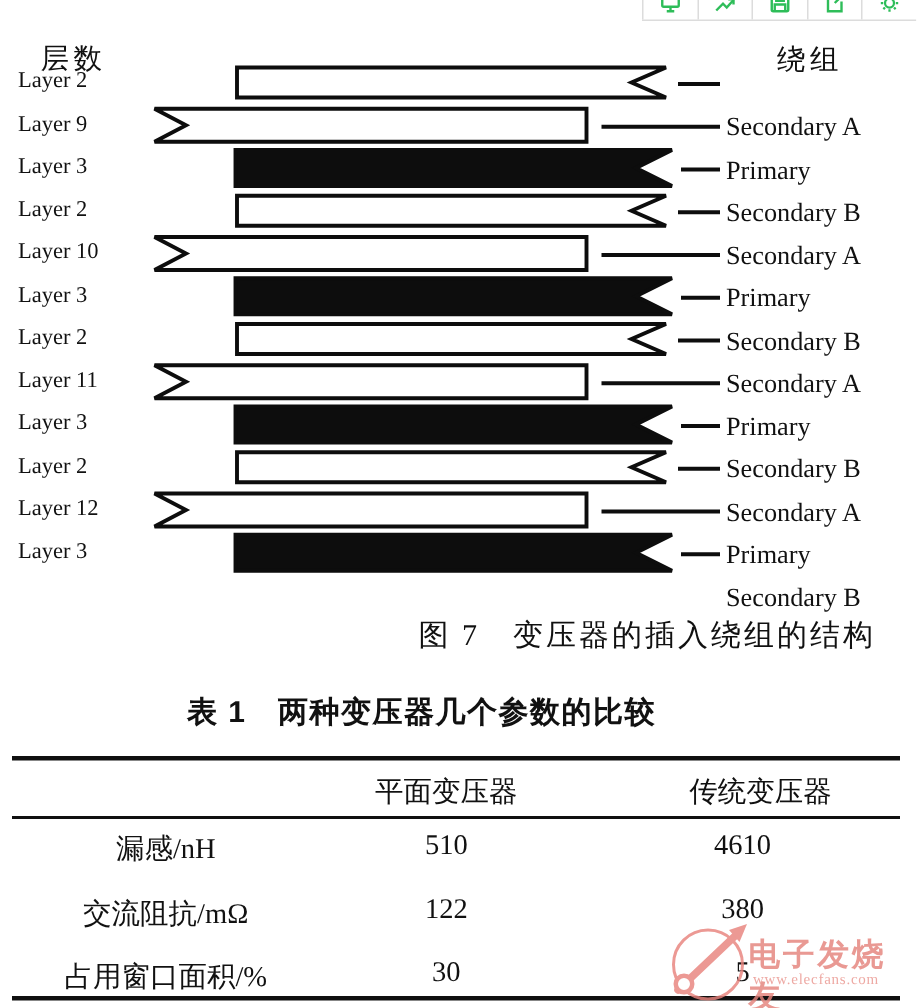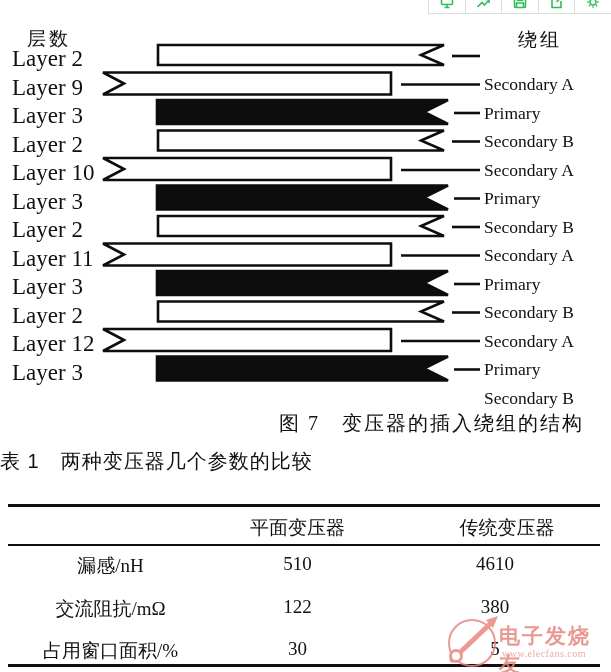--- a/index.html
+++ b/index.html
@@ -12,30 +12,30 @@
   .tool-cell{flex:1 1 auto;border-left:1px solid #dcdcdc;position:relative;overflow:hidden;}
   .tool-cell svg{position:absolute;left:50%;top:-6px;margin-left:-8px;}
 
   
   .fig-wrap{position:absolute;left:0;top:0;width:611px;height:400px;}
   #bars-svg{position:absolute;left:0;top:0;}
   .fig-header-left{position:absolute;left:27px;top:26px;font-size:19px;letter-spacing:3px;}
   .fig-header-right{position:absolute;left:505px;top:27px;width:70px;text-align:center;
                     font-size:19px;letter-spacing:3px;}
   .fig-row{position:absolute;left:0;width:611px;height:22px;}
-  .fig-row .l-label{position:absolute;left:12px;top:0;font-size:23px;white-space:nowrap;}
+  .fig-row .l-label{position:absolute;left:12px;top:0;font-size:15px;white-space:nowrap;}
   .fig-row .r-label{position:absolute;left:484px;top:0;width:124px;text-align:left;
                     font-size:17.5px;white-space:nowrap;margin-top:28px;}
 
   .fig-caption{position:absolute;left:12px;top:410px;width:572px;text-align:right;
                font-size:20px;letter-spacing:2px;}
 
   
-  .tbl-title{position:absolute;left:0;top:448px;width:562px;
-             font-family:"Liberation Sans",sans-serif;font-weight:normal;font-size:20px;
+  .tbl-title{position:absolute;left:0;top:461px;width:562px;text-align:center;
+             font-family:"Liberation Sans",sans-serif;font-weight:bold;font-size:20px;
              letter-spacing:1px;}
   .rule{position:absolute;left:8px;width:592px;background:#101010;}
   .rule.top{top:504px;height:3px;}
   .rule.mid{top:544px;height:2px;}
   .rule.bottom{top:664px;height:3px;}
   .tbl-cell{position:absolute;font-size:19px;text-align:center;white-space:nowrap;}
   .th1{left:215px;top:515px;width:165px;}
   .th2{left:427px;top:515px;width:160px;}
   .r0{top:553px;} .r1{top:596px;} .r2{top:638px;}
   .c-label{left:8px;width:205px;}

